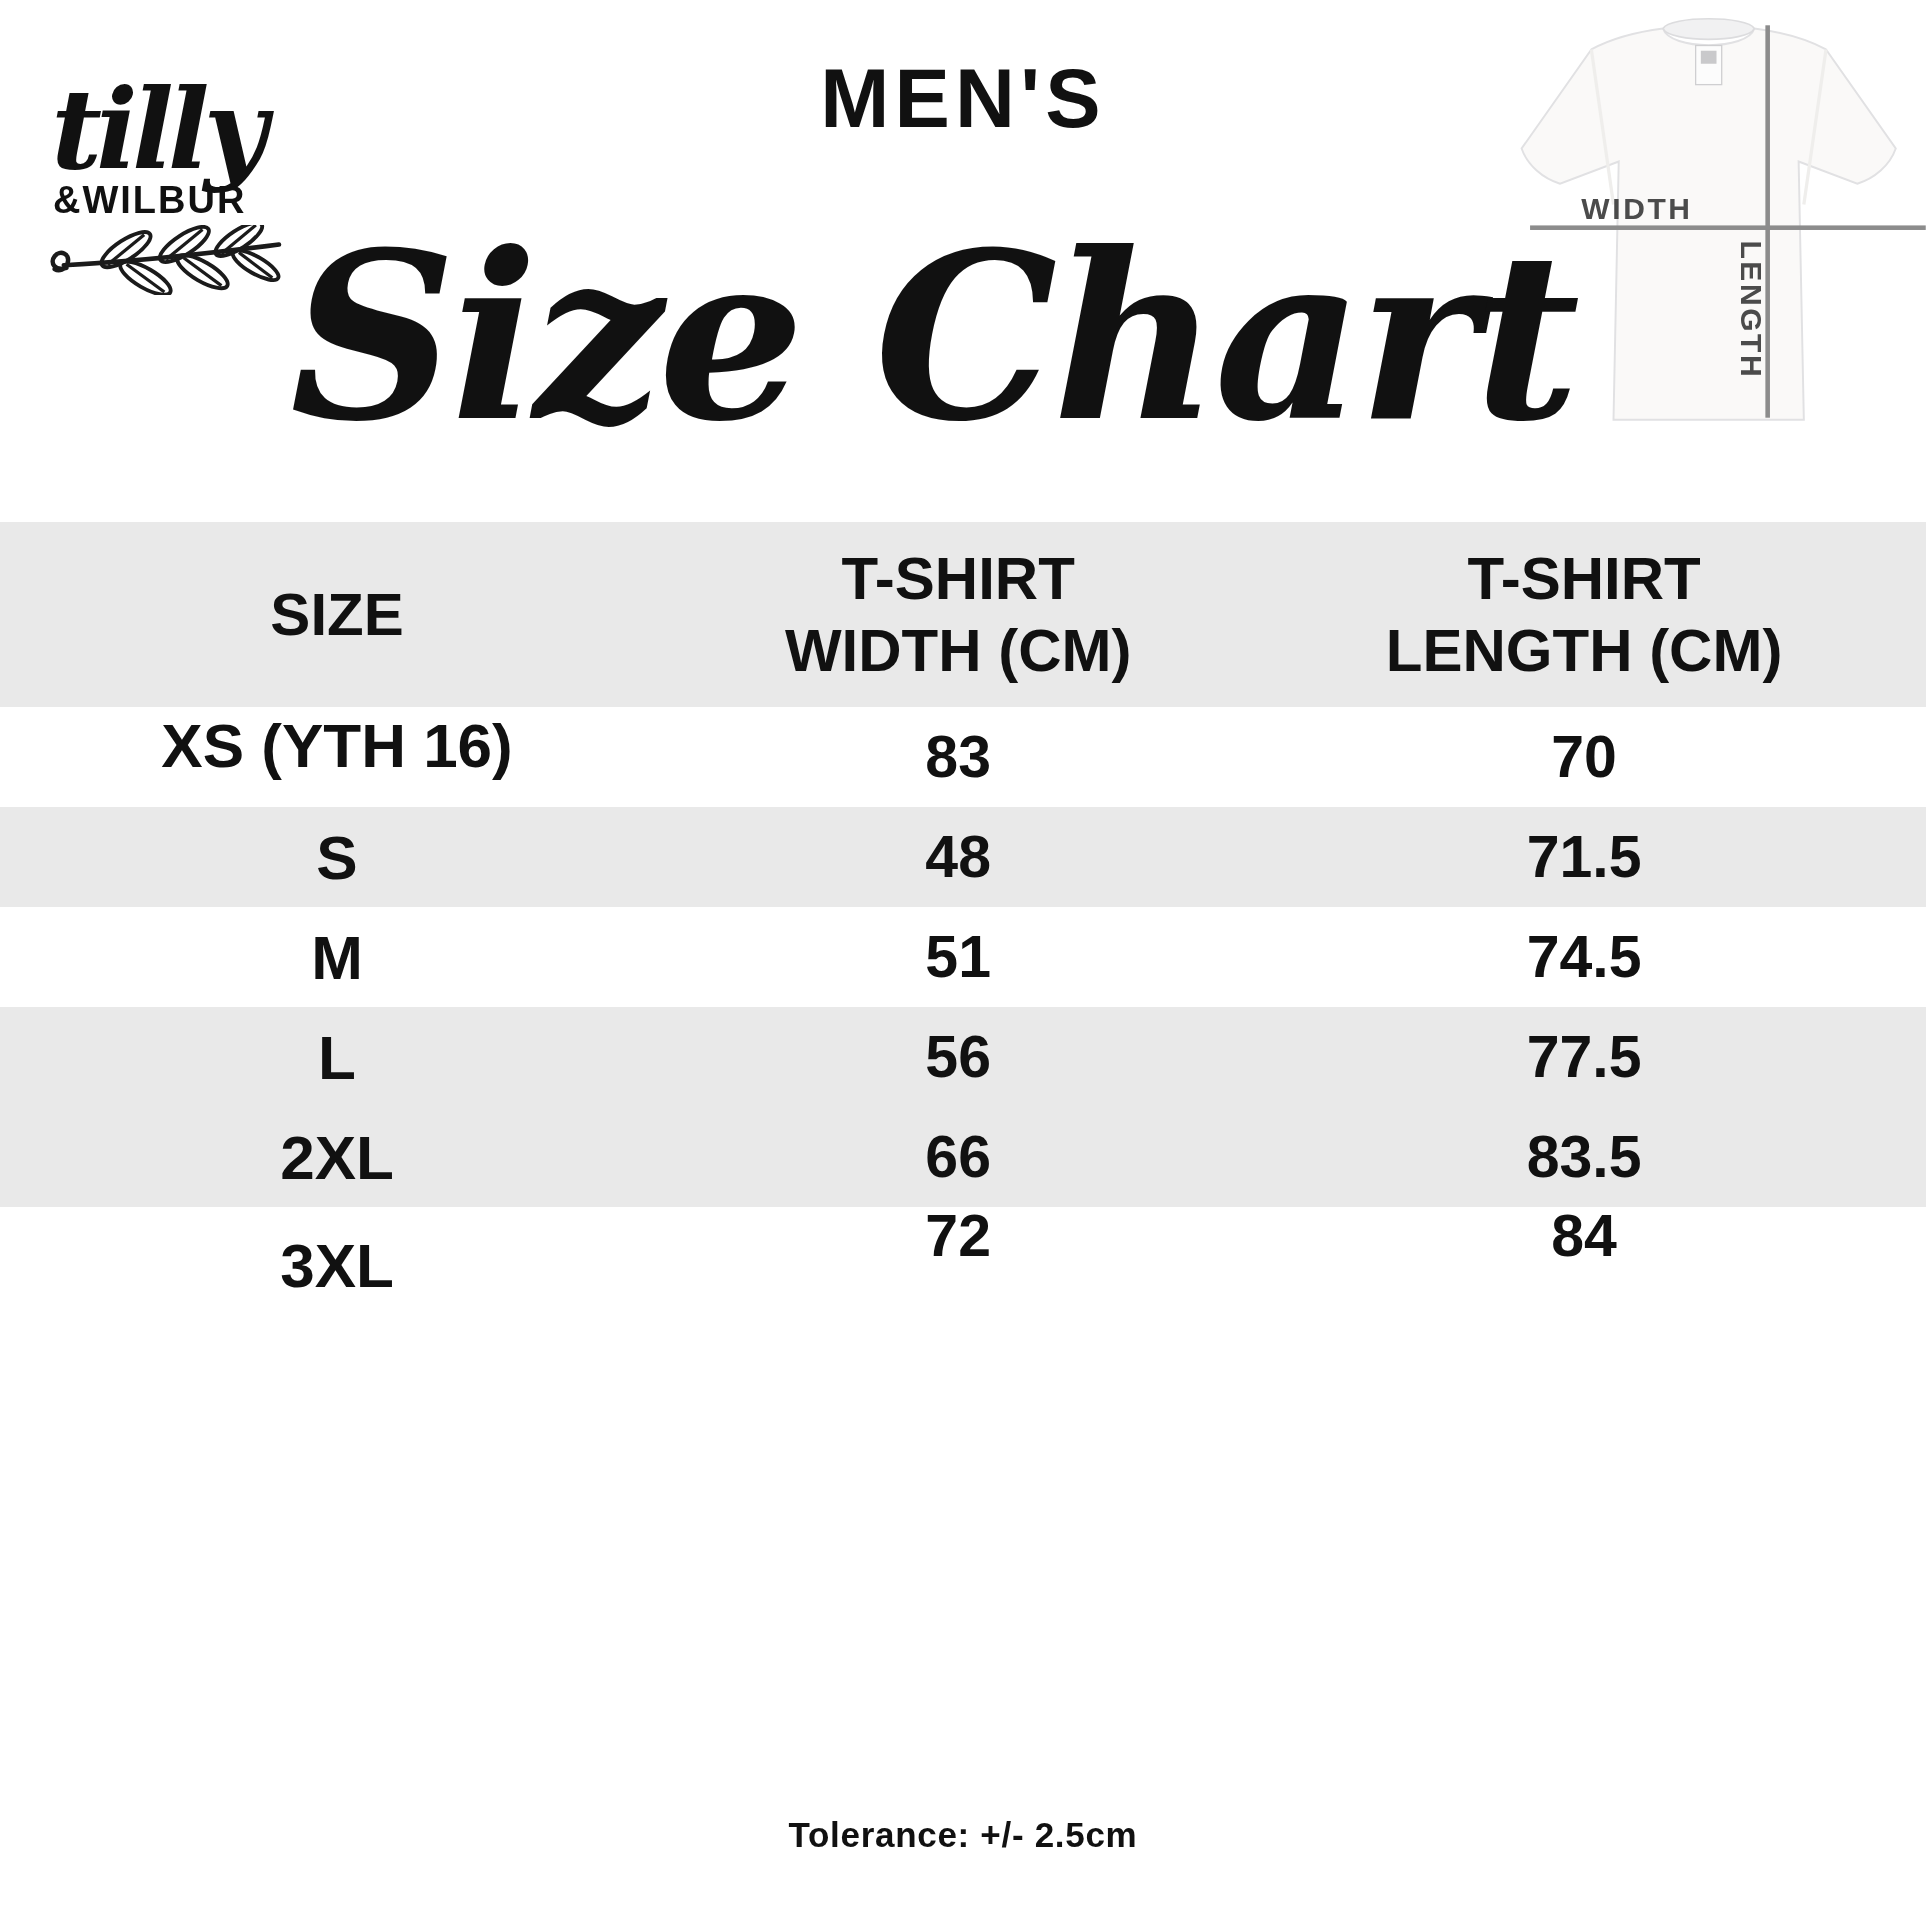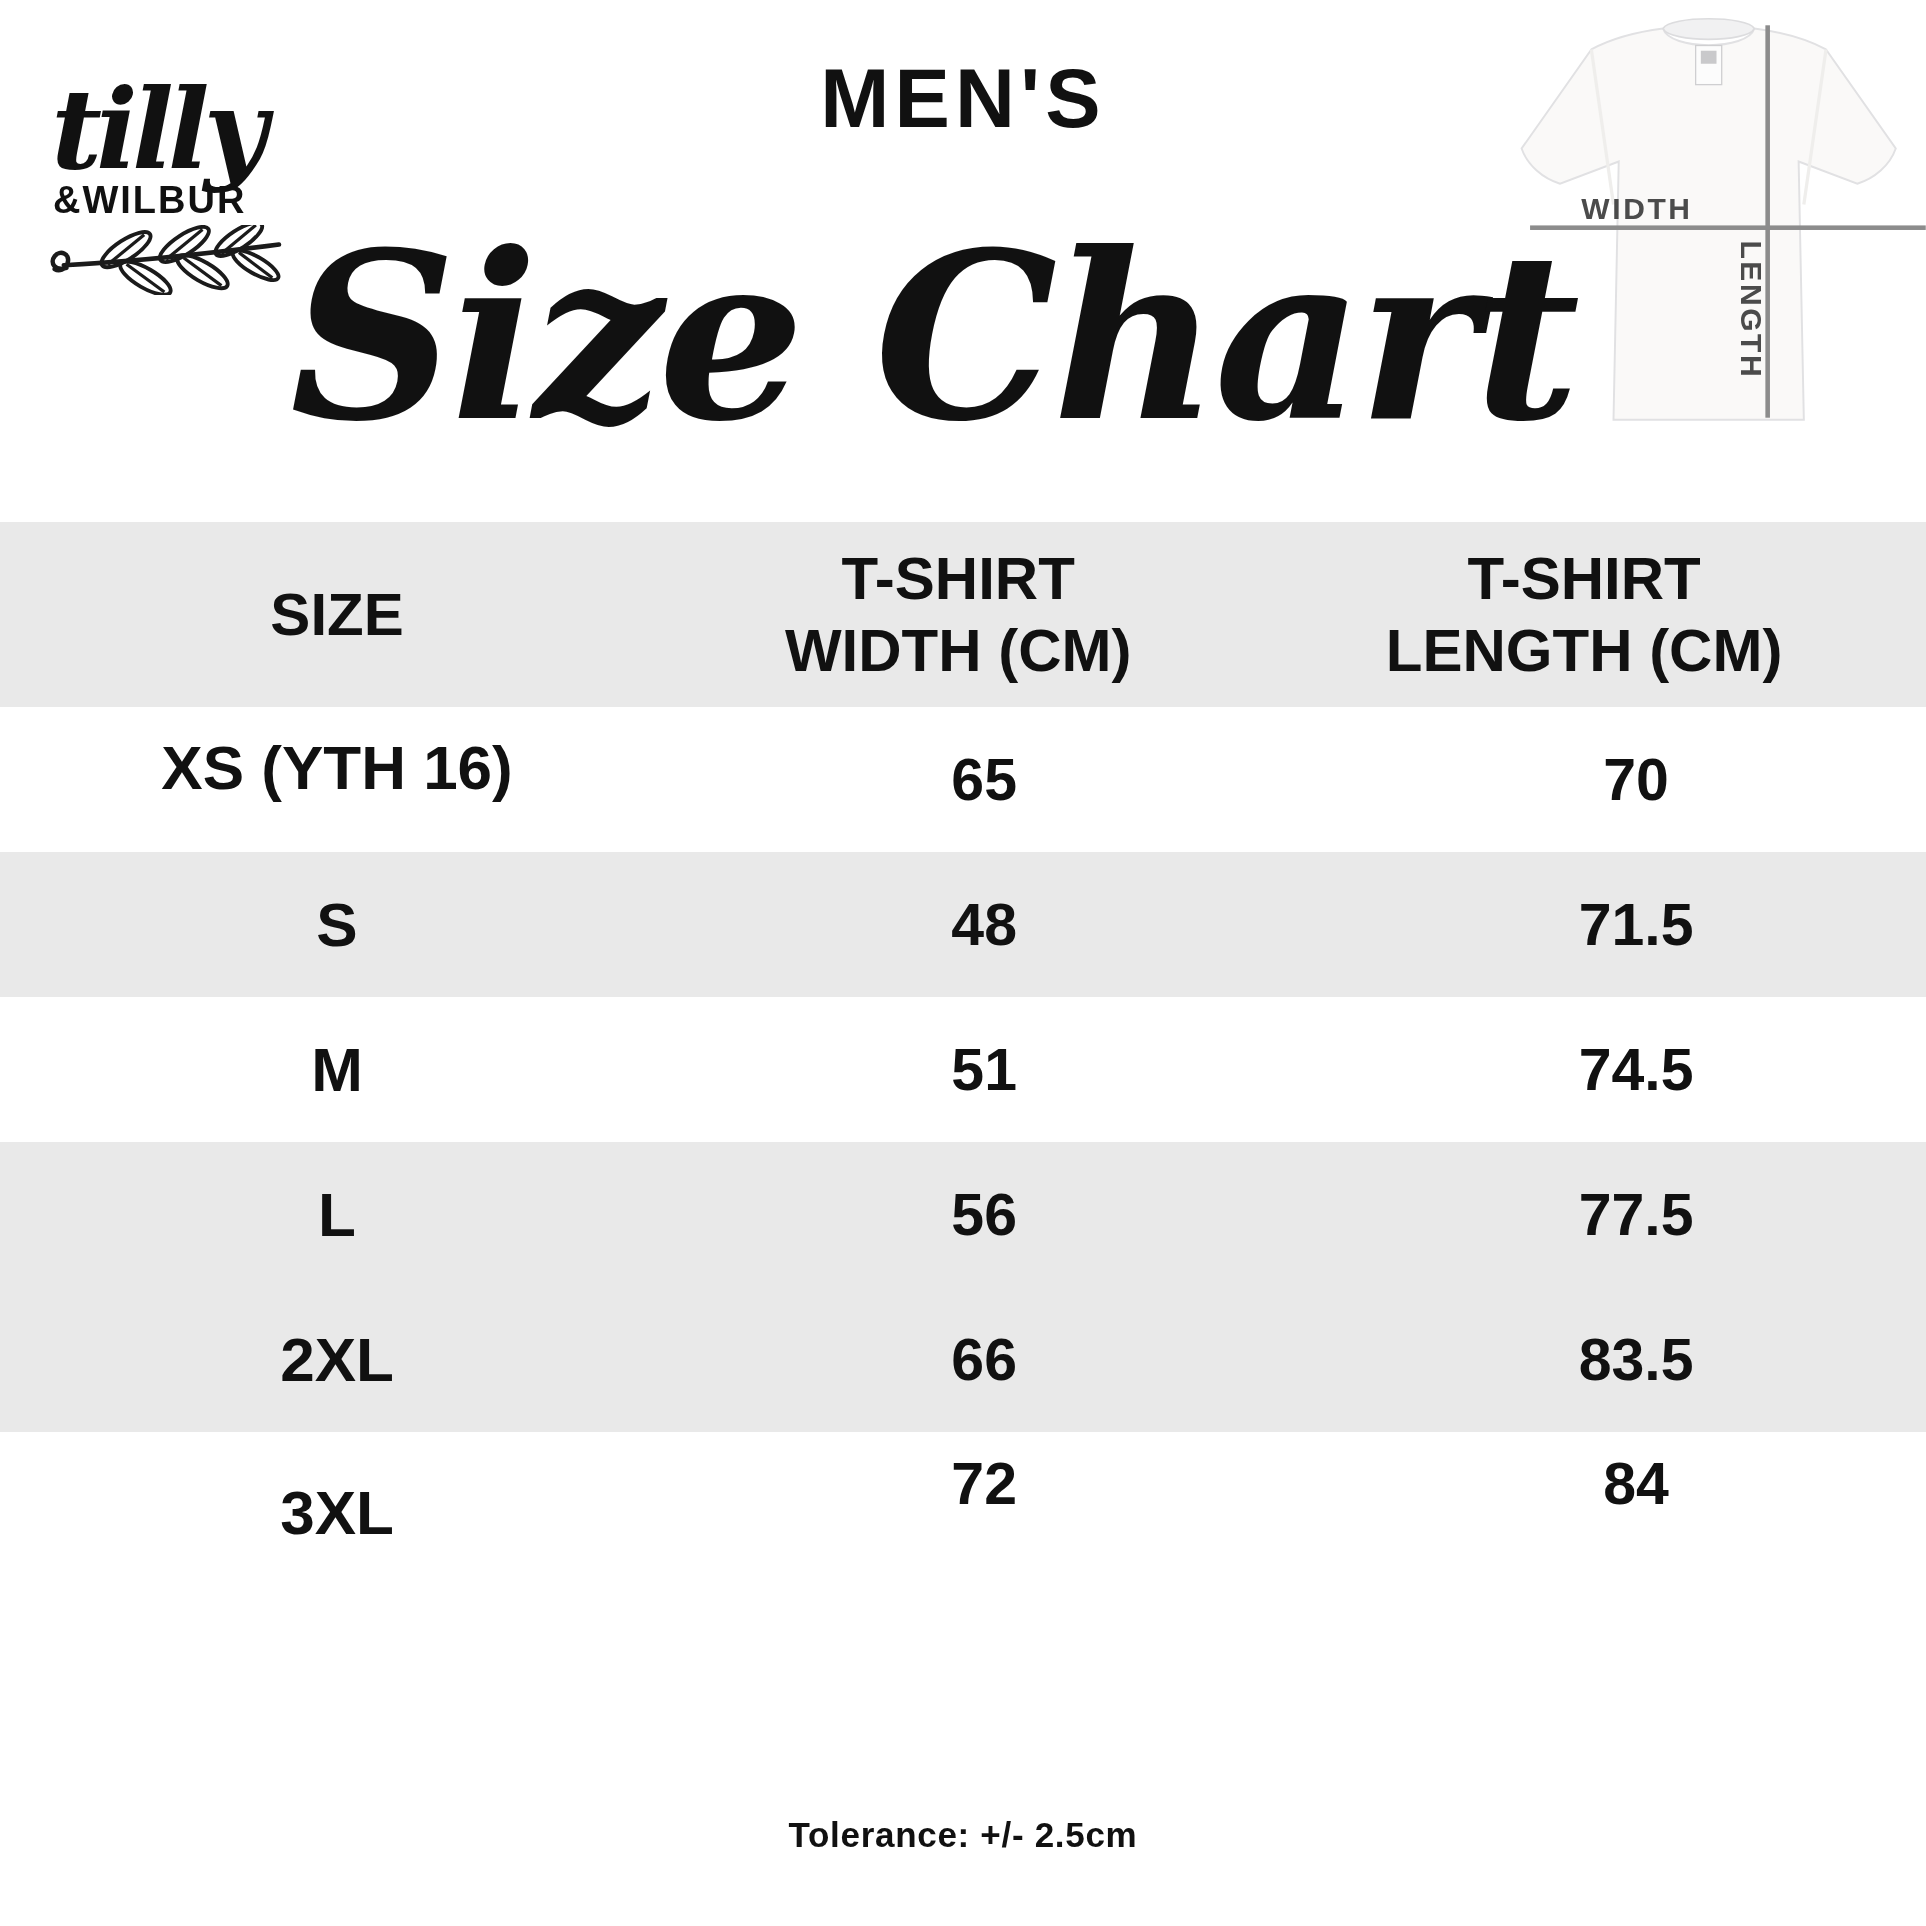--- a/index.html
+++ b/index.html
@@ -34,21 +34,21 @@
   .tee-fig{position:absolute;right:0;top:9px;width:434px;height:425px;}
   .tee-fig svg{display:block;}
 
   
   .size-table{position:absolute;left:0;top:522px;width:1926px;}
   .trow{
     display:grid;grid-template-columns:35% 29.5% 35.5%;
     align-items:center;justify-items:center;
   }
   .thead{height:185px;background:#e9e9e9;font-weight:700;font-size:60px;line-height:1.2;text-align:center;}
-  .tbody-row{height:145px;font-weight:700;gap:26px;}
+  .tbody-row{height:100px;font-weight:700;}
   .tbody-row.alt{background:#e9e9e9;}
   .cell-size{font-size:62px;}
   .cell-num{font-size:59px;}
   .shift-up{transform:translateY(-21px);}
   .shift-up-sm{transform:translateY(-11.7px);}
   .shift-down-sm{transform:translateY(7.8px);}
 
   
   .tolerance{
     position:absolute;left:0;width:1926px;top:1815px;text-align:center;
@@ -137,21 +137,21 @@
       <div>WIDTH (CM)</div>
     </div>
     <div class="hcell">
       <div>T-SHIRT</div>
       <div>LENGTH (CM)</div>
     </div>
   </div>
 
   <div class="trow tbody-row">
     <div class="cell-size shift-up-sm">XS (YTH 16)</div>
-    <div class="cell-num">65</div>
+    <div class="cell-num">83</div>
     <div class="cell-num">70</div>
   </div>
 
   <div class="trow tbody-row alt">
     <div class="cell-size">S</div>
     <div class="cell-num">48</div>
     <div class="cell-num">71.5</div>
   </div>
 
   <div class="trow tbody-row">

